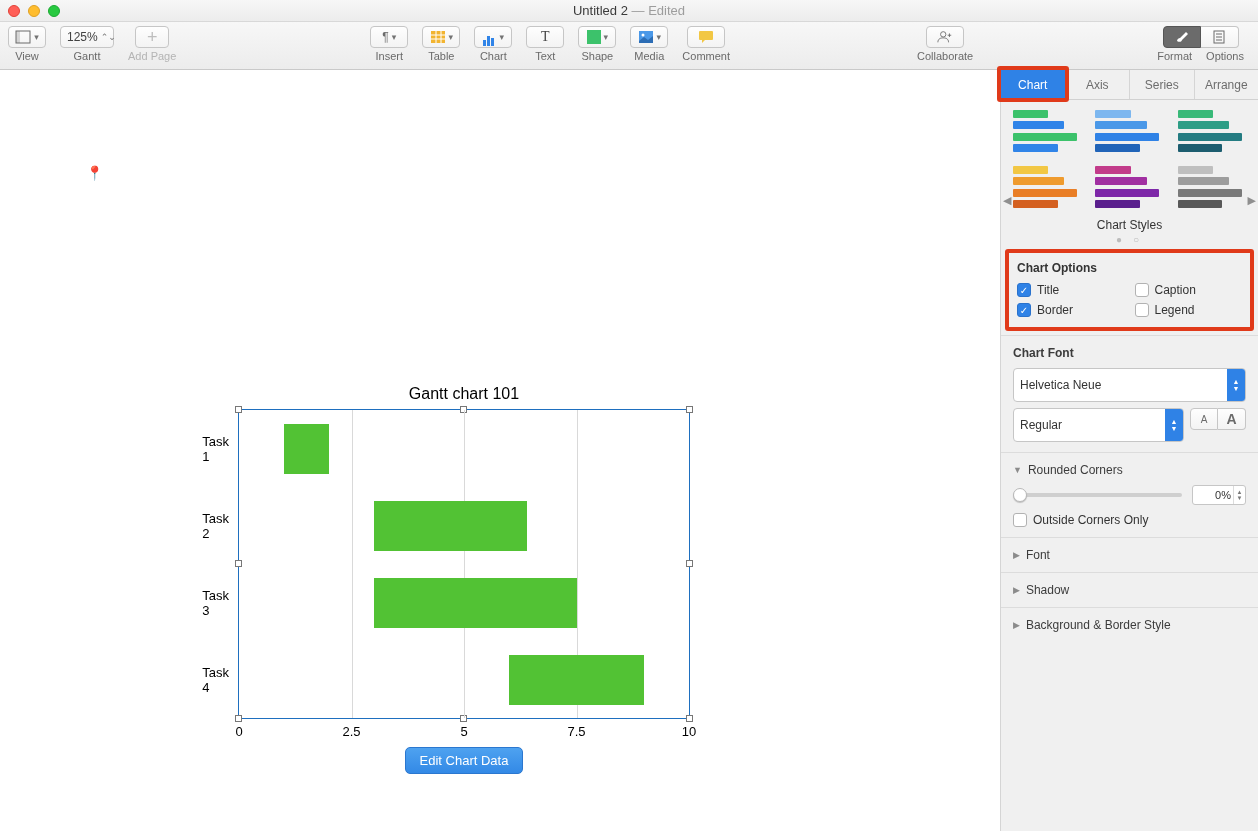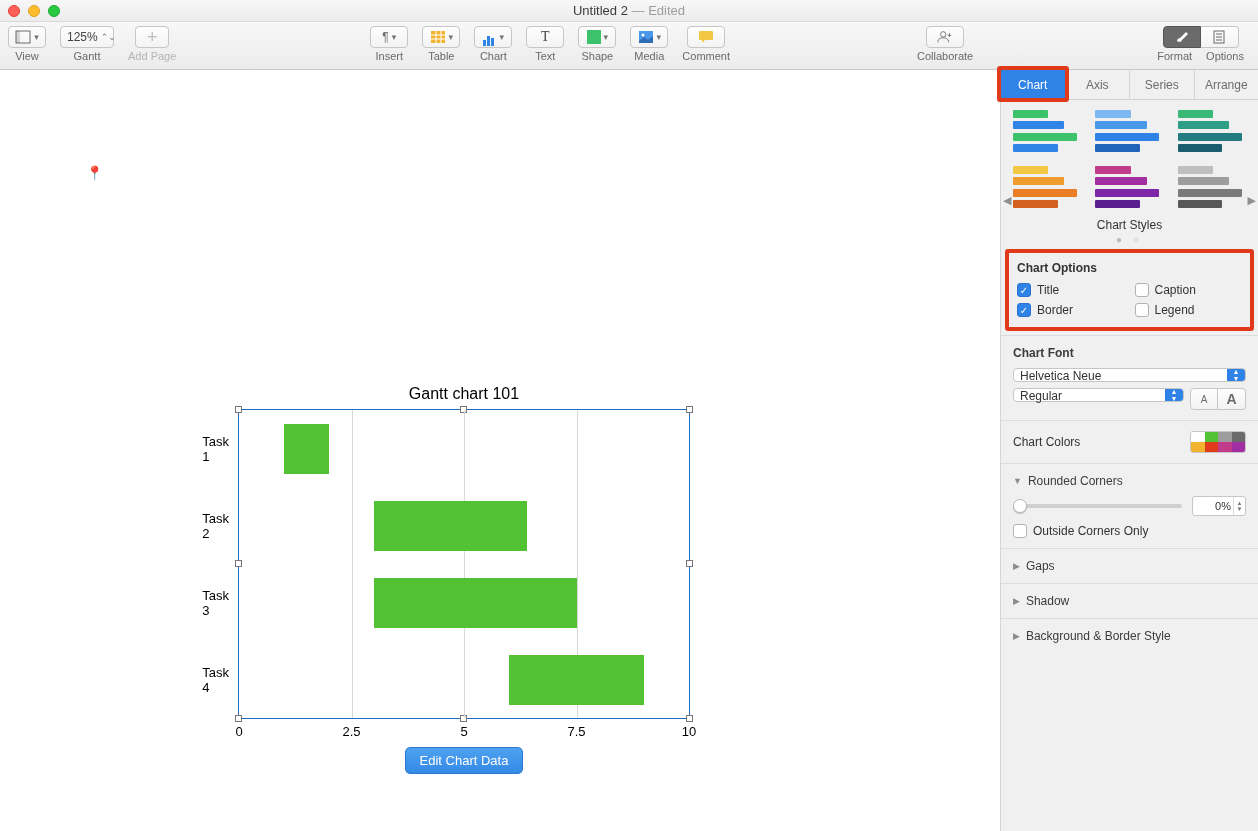--- a/index.html
+++ b/index.html
@@ -62,21 +62,21 @@
 .style-thumb .row { height:8px; border-radius:1px; }
 .stylenav { position:absolute; top:94px; font-size:11px; color:#8f8f8f; }
 .styleslabel { text-align:center; font-size:12px; color:#333; margin-top:4px;}
 .dots { text-align:center; font-size:10px; color:#bcbcbc; letter-spacing:4px; margin-top:2px;}
 .sect { padding:10px 12px; border-top:1px solid #dcdcdc; }
 .sect h4 { font-size:12px; font-weight:600; color:#3c3c3c; margin-bottom:8px;}
 .optgrid { display:grid; grid-template-columns:1fr 1fr; gap:6px 10px; }
 .chk { display:flex; align-items:center; gap:6px; font-size:12px; color:#333;}
 .chkbox { width:14px; height:14px; border:1px solid #b2b2b2; border-radius:3px; background:#fff; display:flex; align-items:center; justify-content:center; }
 .chkbox.checked { background:#2f82e6; border-color:#2a72cc; color:#fff; font-size:10px; }
-.selectish { height:14px; border:1px solid #c6c6c6; border-radius:4px; background:#fff; display:flex; padding:0 6px; font-size:12px; color:#333; position:relative; }
+.selectish { height:34px; border:1px solid #c6c6c6; border-radius:4px; background:#fff; display:flex; align-items:center; padding:0 6px; font-size:12px; color:#333; position:relative; }
 .selectish .cap { position:absolute; right:0; top:0; bottom:0; width:18px; background:#2f82e6; border-radius:0 3px 3px 0; display:flex; flex-direction:column; align-items:center; justify-content:center; color:#fff; font-size:7px; line-height:7px;}
 .sizers { display:flex; margin-left:6px; }
 .sizers .tbtn{width:28px; padding:0;}
 .sizers .tbtn:first-child{border-radius:4px 0 0 4px; font-size:10px;}
 .sizers .tbtn:last-child{border-radius:0 4px 4px 0; border-left:none; font-size:14px; font-weight:bold;}
 .colorthumb { width:56px; height:22px; border:1px solid #c6c6c6; border-radius:3px; display:grid; grid-template-columns:repeat(4,1fr); grid-template-rows:repeat(2,1fr); overflow:hidden;}
 .disclose { display:flex; align-items:center; gap:6px; font-size:12px; color:#3c3c3c; cursor:pointer; }
 .disclose.closed::before{content:"▶"; font-size:9px; color:#8b8b8b;}
 .disclose.open::before{content:"▼"; font-size:9px; color:#8b8b8b;}
 .slider-row{display:flex;align-items:center;gap:10px;margin-top:8px;}
@@ -354,33 +354,20 @@
           <span>Regular</span>
           <span class="cap">▲<br>▼</span>
         </div>
         <div class="sizers">
           <div class="tbtn">A</div>
           <div class="tbtn">A</div>
         </div>
       </div>
     </div>
 
-    <div class="sect" style="display:flex;align-items:center;justify-content:space-between;">
-      <span>Chart Colors</span>
-      <div class="colorthumb">
-        <div style="background:#fff;"></div>
-          <div style="background:#52c234;"></div>
-          <div style="background:#9d9d9d;"></div>
-          <div style="background:#6b6b6b;"></div>
-        <div style="background:#f2b430;"></div>
-          <div style="background:#e03a1a;"></div>
-          <div style="background:#c23b8a;"></div>
-          <div style="background:#a12fa1;"></div>
-      </div>
-    </div>
 
     <div class="sect">
       <div class="disclose open">
           <span>Rounded Corners</span>
         </div>
       <div class="slider-row">
         <div class="slider">
             <div class="knob"></div>
           </div>
         <div class="pctbox">
@@ -389,21 +376,21 @@
           </div>
       </div>
       <label class="chk" style="margin-top:8px;">
           <span class="chkbox"></span>
           <span>Outside Corners Only</span>
         </label>
     </div>
 
     <div class="sect">
         <div class="disclose closed">
-          <span>Gaps</span>
+          <span>Font</span>
         </div>
       </div>
     <div class="sect">
         <div class="disclose closed">
           <span>Shadow</span>
         </div>
       </div>
     <div class="sect">
         <div class="disclose closed">
           <span>Background &amp; Border Style</span>

